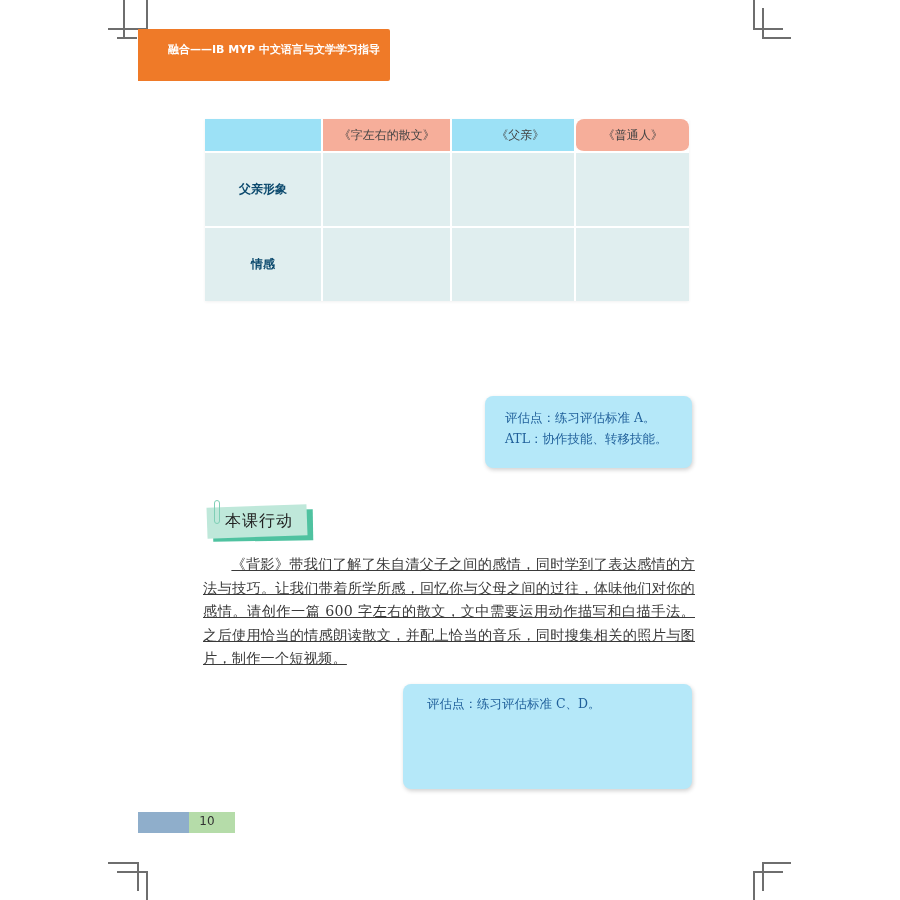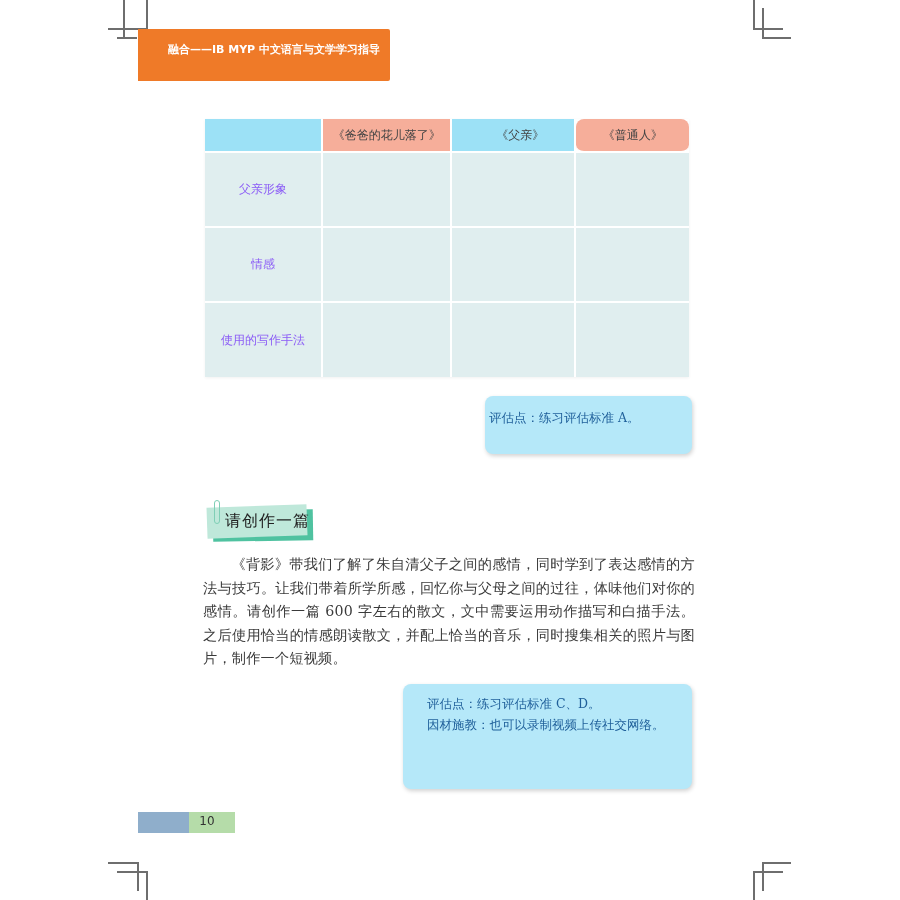--- a/index.html
+++ b/index.html
@@ -62,22 +62,23 @@
     .comp-table tr:last-child td { border-bottom: none; }
     .comp-table th {
       height: 32px;
       font-family: "DejaVu Sans", "Liberation Sans", sans-serif;
       font-weight: normal;
       font-size: 12px;
       color: #444;
     }
     .comp-table td {
       background: #e0eeef;
-      color: #8b5cf6;
-      font-size: 12px;
+      color: #0c4a6e;
+      font-size: 12px;
+      font-weight: bold;
     }
     .col-blank { width: 120px; }
     .col-1 { width: 131px; }
     .col-2 { width: 111px; }
     .col-3 { width: 116px; }
     .row-1 td { height: 73px; }
     .row-2 td { height: 73px; text-align: center; }
     .row-3 td { height: 74px; }
 
     
@@ -89,22 +90,22 @@
       color: #1f5f9a;
       font-family: "DejaVu Serif", "Liberation Serif", serif;
       font-size: 12.5px;
       line-height: 21px;
       box-sizing: border-box;
     }
     .note-1 {
       left: 485px;
       top: 396px;
       width: 207px;
-      height: 58px;
-      padding: 11px 0 0 4px;
+      height: 72px;
+      padding: 11px 0 0 20px;
     }
     .note-2 {
       left: 403px;
       top: 684px;
       width: 289px;
       height: 105px;
       padding: 9px 0 0 24px;
     }
     .note-line { white-space: nowrap; display: block; }
 
@@ -221,61 +222,55 @@
 <div class="crop" style="left:753px;top:871px;width:1.5px;height:29px;"></div>
 
 <div class="header-band">
   <span class="header-title">融合——IB MYP 中文语言与文学学习指导</span>
 </div>
 
 <table class="comp-table">
   <thead>
     <tr>
       <th class="col-blank" style="background:#9ce1f6;"></th>
-      <th class="col-1" style="background:#f6ae9a;">《爸爸的花儿落了》</th>
+      <th class="col-1" style="background:#f6ae9a;">《字左右的散文》</th>
       <th class="col-2" style="background:#9ce1f6;padding-left:14px;">《父亲》</th>
       <th class="col-3" style="background:#f6ae9a;border-radius:8px;">《普通人》</th>
     </tr>
   </thead>
   <tbody>
     <tr class="row-1">
       <td>父亲形象</td>
       <td></td>
       <td></td>
       <td></td>
     </tr>
     <tr class="row-2">
       <td>情感</td>
       <td></td>
       <td></td>
       <td></td>
     </tr>
-    <tr class="row-3">
-      <td>使用的写作手法</td>
-      <td></td>
-      <td></td>
-      <td></td>
-    </tr>
   </tbody>
 </table>
 
 <div class="note-box note-1">
   <span class="note-line">评估点：练习评估标准 A。</span>
+  <span class="note-line">ATL：协作技能、转移技能。</span>
 </div>
 
 <div class="section-tag">
   <div class="tag-back"></div>
   <div class="tag-front"></div>
   <div class="tag-clip"></div>
-  <span class="tag-label">请创作一篇</span>
-</div>
-
-<p class="body-para" style="margin:0;">《背影》带我们了解了朱自清父子之间的感情，同时学到了表达感情的方法与技巧。让我们带着所学所感，回忆你与父母之间的过往，体味他们对你的感情。请创作一篇 600 字左右的散文，文中需要运用动作描写和白描手法。之后使用恰当的情感朗读散文，并配上恰当的音乐，同时搜集相关的照片与图片，制作一个短视频。</p>
+  <span class="tag-label">本课行动</span>
+</div>
+
+<p class="body-para" style="margin:0;text-decoration:underline;">《背影》带我们了解了朱自清父子之间的感情，同时学到了表达感情的方法与技巧。让我们带着所学所感，回忆你与父母之间的过往，体味他们对你的感情。请创作一篇 600 字左右的散文，文中需要运用动作描写和白描手法。之后使用恰当的情感朗读散文，并配上恰当的音乐，同时搜集相关的照片与图片，制作一个短视频。</p>
 
 <div class="note-box note-2">
   <span class="note-line">评估点：练习评估标准 C、D。</span>
-  <span class="note-line">因材施教：也可以录制视频上传社交网络。</span>
 </div>
 
 <div class="footer-bar-blue"></div>
 <div class="footer-bar-green">
   <span class="page-number">10</span>
 </div>
 
 </body></html>

